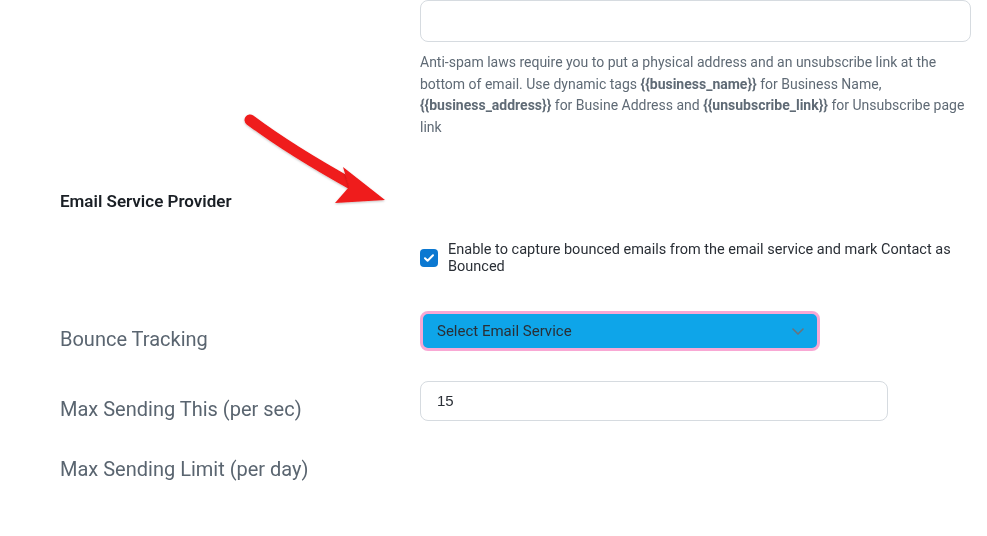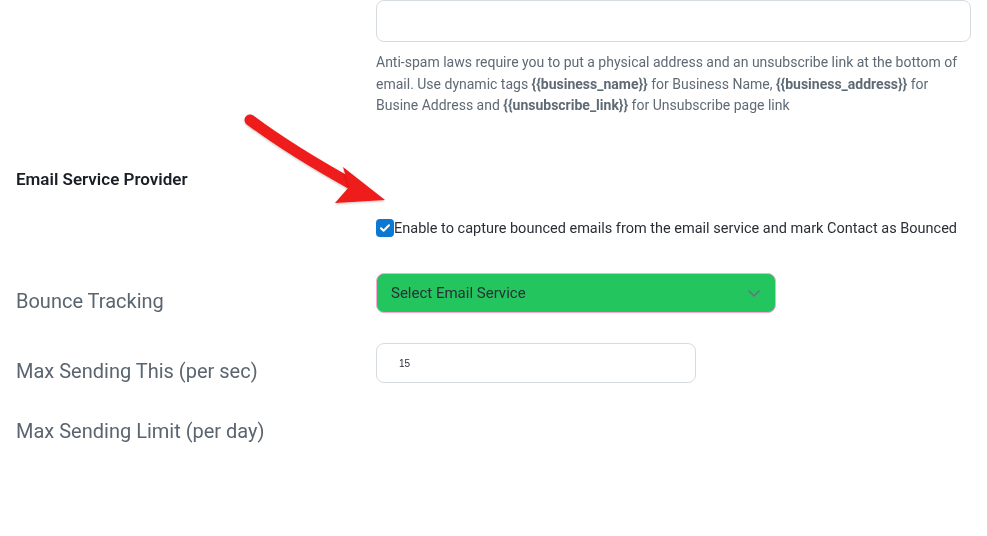--- a/index.html
+++ b/index.html
@@ -20,20 +20,21 @@
     }
     .row {
       display: flex;
       width: 100%;
       align-items: flex-end;
     }
     .label-col {
       width: 360px;
       flex-shrink: 0;
       padding-top: 6px;
+      margin-left: 44px;
     }
     .content-col {
       flex: 1;
       min-width: 0;
     }
     .field-label {
       color: #5a6570;
       font-size: 20px;
       font-weight: 400;
     }
@@ -42,63 +43,64 @@
       font-size: 17px;
       font-weight: 600;
     }
     .help-text {
       color: #5f6a75;
       font-size: 14px;
       line-height: 1.55;
       margin-top: 10px;
     }
     .text-input {
-      width: 320px;
+      width: 468px;
       height: 40px;
       border: 1px solid #d6dbe0;
       border-radius: 8px;
-      padding: 0 22px;
-      font-size: 10px;
+      padding: 0 16px;
+      font-size: 15px;
       color: #2a2f36;
       outline: none;
     }
     .empty-input-top {
       width: 100%;
       height: 42px;
       border: 1px solid #d6dbe0;
       border-radius: 8px;
       background: #fff;
     }
     .select-wrap {
       position: relative;
       width: 400px;
     }
     .select-box {
       width: 100%;
       height: 40px;
-      border: 1px solid #f9a8d4;
+      border: 3px solid #f9a8d4;
       border-radius: 8px;
       padding: 0 40px 0 14px;
       font-size: 15px;
       color: #2a2f36;
       display: flex;
       align-items: center;
       cursor: pointer;
-      background: #22c55e;
+      background: #0ea5e9;
     }
     .chevron {
       position: absolute;
       right: 14px;
       top: 50%;
       transform: translateY(-50%);
       pointer-events: none;
     }
     .checkbox-row {
       display: flex;
       align-items: center;
+      gap: 10px;
     }
     .checkbox {
       width: 18px;
       height: 18px;
       border-radius: 4px;
       background: #0b78d1;
       display: flex;
       align-items: center;
       justify-content: center;
       cursor: pointer;

